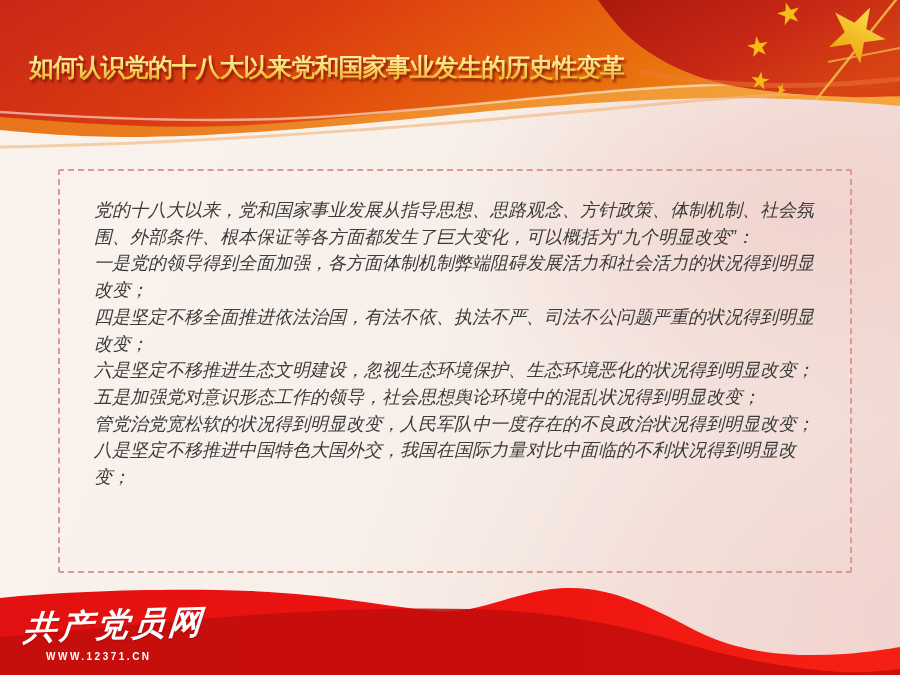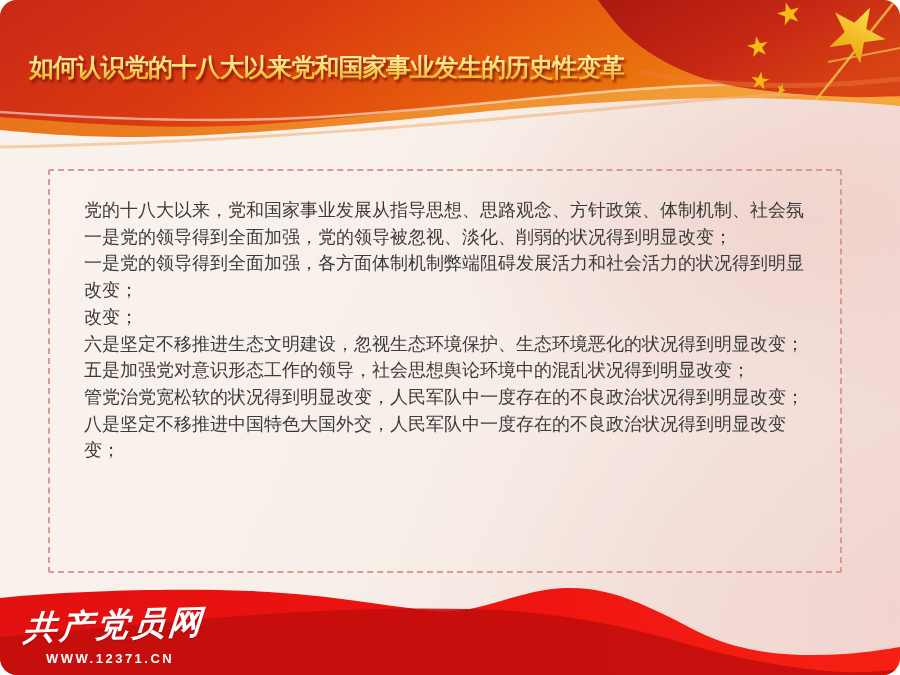--- a/index.html
+++ b/index.html
@@ -3,53 +3,53 @@
 <meta charset="utf-8">
 <style>
   html,body{margin:0;padding:0;}
   body{width:900px;height:675px;overflow:hidden;font-family:"Liberation Sans",sans-serif;}
   .stage{
     position:relative;width:900px;height:675px;overflow:hidden;
     background:
       radial-gradient(520px 300px at 88% 32%, rgba(238,196,190,.55), rgba(238,196,190,0) 70%),
       radial-gradient(600px 380px at 98% 90%, rgba(241,206,200,.45), rgba(241,206,200,0) 70%),
       linear-gradient(112deg,#faf3ed 0%,#f8efe9 48%,#f4e1db 78%,#f1d8d4 100%);
-    border-radius: 17px;
   }
 
   
   .header-svg{position:absolute;left:0;top:0;width:900px;height:170px;display:block;}
   .page-title{
     position:absolute;left:29px;top:51px;margin:0;
     font-size:25px;font-weight:bold;letter-spacing:-1.2px;white-space:nowrap;
     background:linear-gradient(180deg,#fdf6c2 0%,#f9e47e 42%,#eebd3a 78%,#e7ac26 100%);
     -webkit-background-clip:text;background-clip:text;color:transparent;
     filter:drop-shadow(2px 3px 1px rgba(118,18,8,.78));
   }
 
   
   .content-box{
-    position:absolute;left:48px;top:169px;width:794px;height:404px;
+    position:absolute;left:58px;top:169px;width:794px;height:404px;
     box-sizing:border-box;border:2px dashed #d89a91;border-radius:2px;
     padding:26px 24px 0 34px;
     background:rgba(255,255,255,.06);
+    font-style:italic;
   }
   .content-lines{color:#3b3b3b;font-size:18px;line-height:26.7px;}
   .content-lines .text-line{white-space:nowrap;}
 
   
   .wave-svg{position:absolute;left:0;bottom:0;width:900px;height:92px;display:block;}
   .site-logo{position:absolute;left:24px;top:603px;color:#fff;}
   .logo-text{
     font-family:"Liberation Serif",serif;font-style:italic;font-weight:bold;
     font-size:33px;letter-spacing:3px;transform:skewX(-6deg) rotate(-2deg);
     text-shadow:0 1px 2px rgba(120,0,0,.35);white-space:nowrap;
   }
   .logo-url{
-    margin:3px 0 0 22px;font-size:13px;font-weight:bold;letter-spacing:2.5px;white-space:nowrap;
+    margin:3px 0 0 22px;font-size:10px;font-weight:bold;letter-spacing:2.5px;white-space:nowrap;
   }
 </style>
 </head>
 <body>
 
 <div class="stage">
 
   <svg class="header-svg" viewBox="0 0 900 170" preserveAspectRatio="none">
     <defs>
       <linearGradient id="hdrGrad" x1="0" y1="0" x2="1" y2="0.22">
@@ -94,28 +94,29 @@
     <polygon points="0,-1 0.2245,-0.309 0.951,-0.309 0.3633,0.118 0.5878,0.809 0,0.382 -0.5878,0.809 -0.3633,0.118 -0.951,-0.309 -0.2245,-0.309" fill="#f5bb16" transform="translate(758,47) rotate(-10) scale(11)"></polygon>
     <polygon points="0,-1 0.2245,-0.309 0.951,-0.309 0.3633,0.118 0.5878,0.809 0,0.382 -0.5878,0.809 -0.3633,0.118 -0.951,-0.309 -0.2245,-0.309" fill="#f5bb16" transform="translate(760,81) rotate(8) scale(9.5)"></polygon>
     <polygon points="0,-1 0.2245,-0.309 0.951,-0.309 0.3633,0.118 0.5878,0.809 0,0.382 -0.5878,0.809 -0.3633,0.118 -0.951,-0.309 -0.2245,-0.309" fill="#f0b318" transform="translate(781,90) rotate(95) scale(8,4.5)"></polygon>
   </svg>
 
   <h1 class="page-title">如何认识党的十八大以来党和国家事业发生的历史性变革</h1>
 
   <div class="content-box">
     <div class="content-lines">
         <div class="text-line">党的十八大以来，党和国家事业发展从指导思想、思路观念、方针政策、体制机制、社会氛</div>
-        <div class="text-line">一是党的领导得到全面加强，党的领导被忽视、淡化、削弱的状况得到明显改变；</div>
+        <div class="text-line">围、外部条件、根本保证等各方面都发生了巨大变化，可以概括为“九个明显改变”：</div>
         <div class="text-line">一是党的领导得到全面加强，各方面体制机制弊端阻碍发展活力和社会活力的状况得到明显</div>
         <div class="text-line">改变；</div>
+        <div class="text-line">四是坚定不移全面推进依法治国，有法不依、执法不严、司法不公问题严重的状况得到明显</div>
         <div class="text-line">改变；</div>
         <div class="text-line">六是坚定不移推进生态文明建设，忽视生态环境保护、生态环境恶化的状况得到明显改变；</div>
         <div class="text-line">五是加强党对意识形态工作的领导，社会思想舆论环境中的混乱状况得到明显改变；</div>
         <div class="text-line">管党治党宽松软的状况得到明显改变，人民军队中一度存在的不良政治状况得到明显改变；</div>
-        <div class="text-line">八是坚定不移推进中国特色大国外交，人民军队中一度存在的不良政治状况得到明显改变</div>
+        <div class="text-line">八是坚定不移推进中国特色大国外交，我国在国际力量对比中面临的不利状况得到明显改</div>
         <div class="text-line">变；</div>
       </div>
   </div>
 
   <svg class="wave-svg" viewBox="0 0 900 92" preserveAspectRatio="none">
     <defs>
       <linearGradient id="waveGrad" x1="0" y1="0" x2="1" y2="0">
         <stop offset="0" stop-color="#e21010"></stop>
         <stop offset="0.55" stop-color="#ee1410"></stop>
         <stop offset="1" stop-color="#f62114"></stop>

